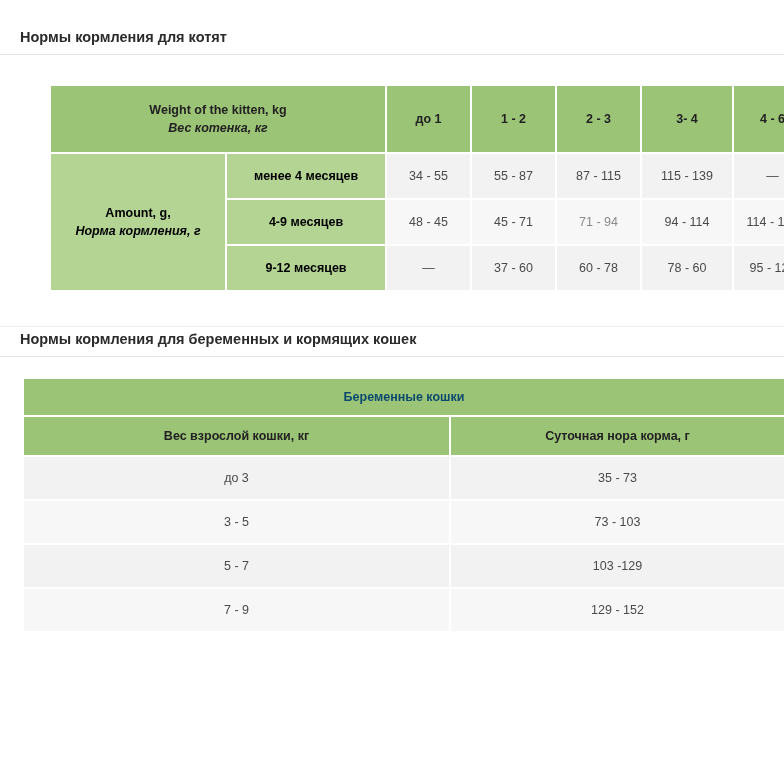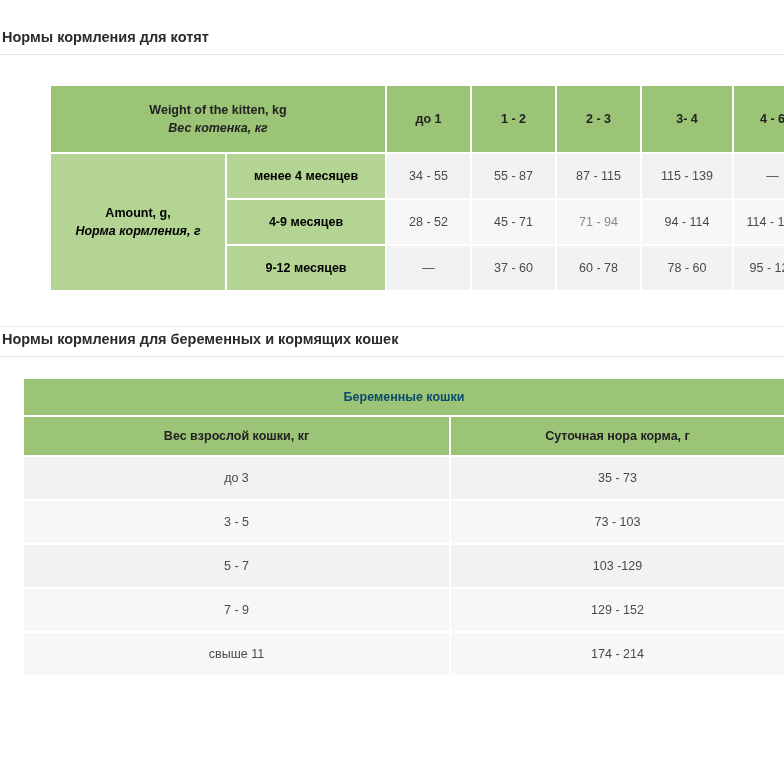--- a/index.html
+++ b/index.html
@@ -16,21 +16,21 @@
     min-height: 784px;
     position: relative;
     background: #ffffff;
   }
 
   
   .section-title {
     font-size: 14.5px;
     font-weight: bold;
     color: #2b2b2b;
-    padding: 0 0 9px 2px;
+    padding: 0 0 9px 20px;
     border-bottom: 1px solid #e3e3e3;
     margin: 0;
   }
   .sec1-title { margin-top: 29px; }
   .sec2-title { margin-top: 0; }
 
   .divider-gap {
     height: 18px;
   }
   .thick-divider {
@@ -155,21 +155,21 @@
           <td class="green-soft">менее 4 месяцев</td>
           <td class="data">34 - 55</td>
           <td class="data">55 - 87</td>
           <td class="data">87 - 115</td>
           <td class="data">115 - 139</td>
           <td class="data">—</td>
         </tr>
 
         <tr class="rowh">
           <td class="green-soft">4-9 месяцев</td>
-          <td class="data alt">28 - 52</td>
+          <td class="data alt">48 - 45</td>
           <td class="data alt">45 - 71</td>
           <td class="data alt mid">71 - 94</td>
           <td class="data alt">94 - 114</td>
           <td class="data alt">114 - 149</td>
         </tr>
 
         <tr class="rowh">
           <td class="green-soft">9-12 месяцев</td>
           <td class="data">—</td>
           <td class="data">37 - 60</td>
@@ -210,21 +210,17 @@
           <td>73 - 103</td>
         </tr>
         <tr class="body-row">
           <td>5 - 7</td>
           <td>103 -129</td>
         </tr>
         <tr class="body-row alt">
           <td>7 - 9</td>
           <td>129 - 152</td>
         </tr>
-        <tr class="body-row alt">
-          <td>свыше 11</td>
-          <td>174 - 214</td>
-        </tr>
       </tbody>
     </table>
   </div>
 
 </div>
 
 </body></html>

